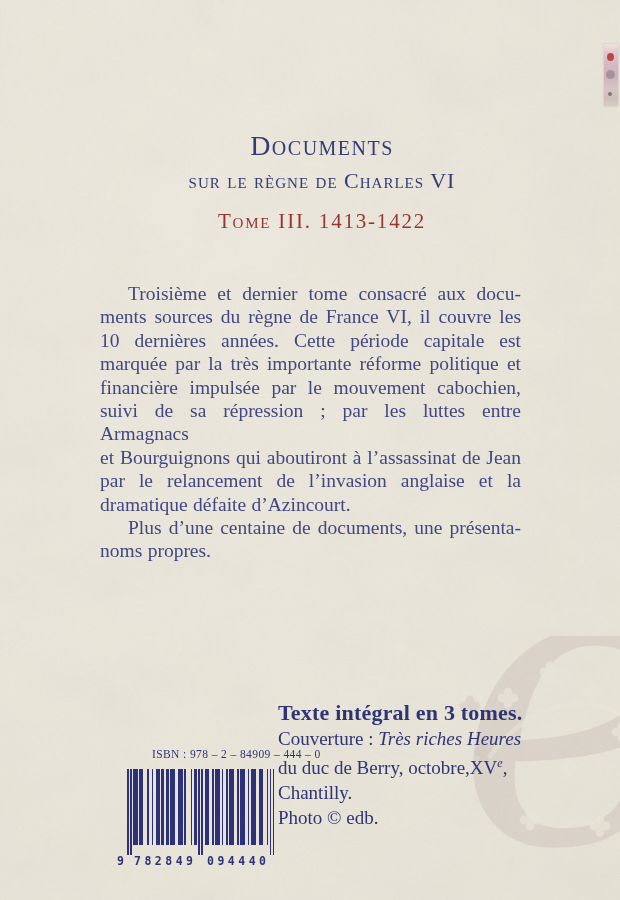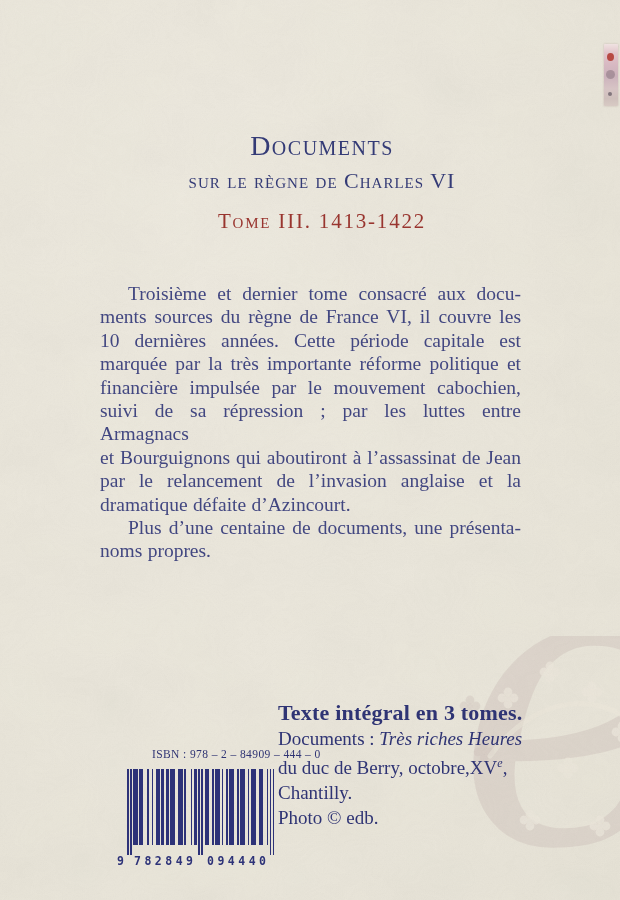--- a/index.html
+++ b/index.html
@@ -199,16 +199,16 @@
     <rect x="149.50" y="0" width="1.55" height="76" fill="#2d3278"></rect>
     <rect x="152.60" y="0" width="1.55" height="86" fill="#2d3278"></rect>
     <rect x="155.70" y="0" width="1.55" height="86" fill="#2d3278"></rect>
     <text x="0" y="96" font-family="DejaVu Sans Mono, monospace" font-size="11.5" font-weight="bold" fill="#2d3278">9</text>
     <text x="17" y="96" font-family="DejaVu Sans Mono, monospace" font-size="11.5" font-weight="bold" fill="#2d3278" textLength="59" lengthAdjust="spacing">782849</text>
     <text x="90" y="96" font-family="DejaVu Sans Mono, monospace" font-size="11.5" font-weight="bold" fill="#2d3278" textLength="59" lengthAdjust="spacing">094440</text>
   </svg>
 
 <div id="footer-right" style="color: rgb(47, 52, 116);">
   <div class="integral">Texte intégral en 3 tomes.</div>
-  <div class="credit"><span>Documents : </span><span class="it">Très riches Heures</span></div>
+  <div class="credit"><span>Couverture : </span><span class="it">Très riches Heures</span></div>
   <div class="credit it"><span>du duc de Berry, octobre,XV</span><sup>e</sup><span>, Chantilly.</span></div>
   <div class="credit">Photo © edb.</div>
 </div>
 
 </body></html>

